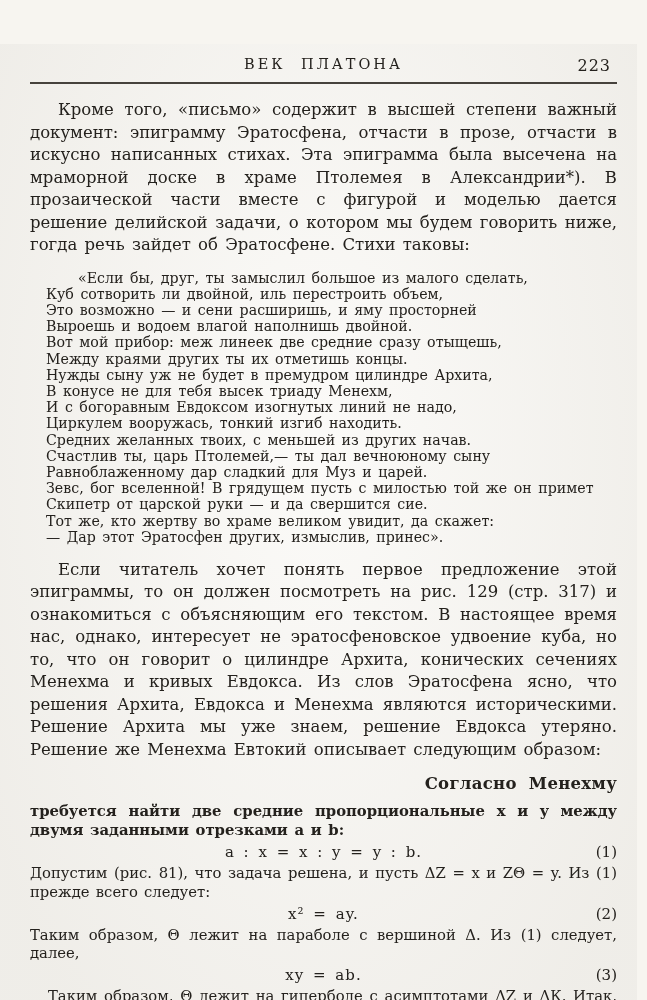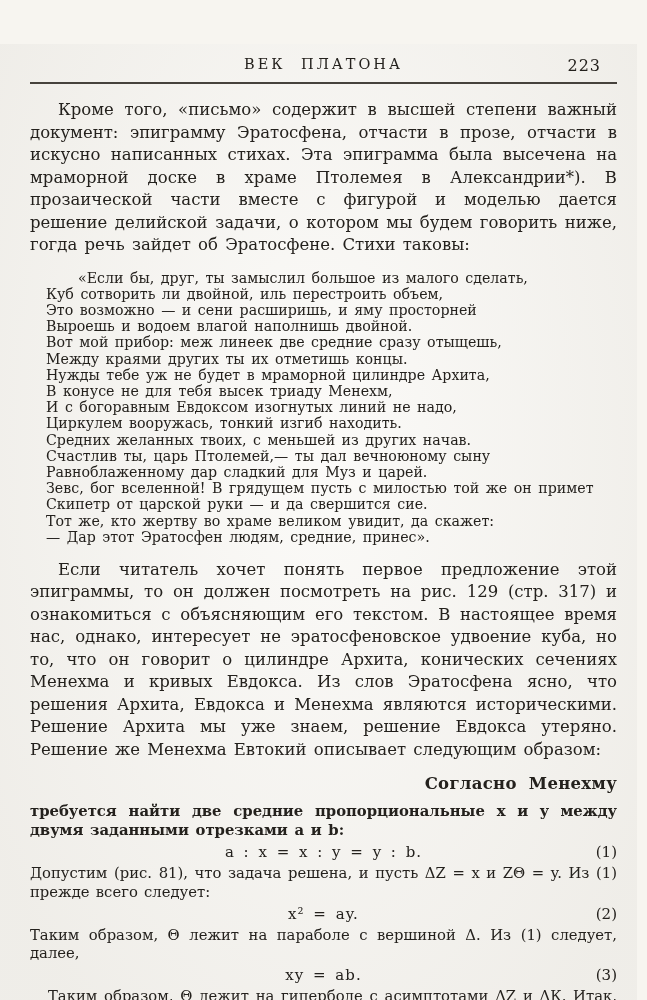--- a/index.html
+++ b/index.html
@@ -25,21 +25,21 @@
     height: 22px;
     font-size: 14.5px;
   }
   .running-title {
     position: absolute; left: 0; right: 0;
     text-align: center;
     letter-spacing: 3px;
     word-spacing: 8px;
   }
   .page-number {
-    position: absolute; right: 16px; top: 0;
+    position: absolute; right: 6px; top: 0;
     font-size: 16px;
     letter-spacing: 1px;
   }
   .header-rule {
     border: 0;
     border-top: 2px solid #46423c;
     margin: 4px 0 0 0;
   }
   
   .para {
@@ -112,31 +112,31 @@
 
   <p class="para indent para-intro">Кроме того, «письмо» содержит в высшей степени важный документ: эпиграмму Эратосфена, отчасти в прозе, отчасти в искусно написанных стихах. Эта эпиграмма была высечена на мраморной доске в храме Птолемея в Александрии*). В прозаической части вместе с фигурой и моделью дается решение делийской задачи, о котором мы будем говорить ниже, гогда речь зайдет об Эратосфене. Стихи таковы:</p>
 
   <div class="poem">
     <div class="poem-line first">«Если бы, друг, ты замыслил большое из малого сделать,</div>
     <div class="poem-line">Куб сотворить ли двойной, иль перестроить объем,</div>
     <div class="poem-line">Это возможно — и сени расширишь, и яму просторней</div>
     <div class="poem-line">Выроешь и водоем влагой наполнишь двойной.</div>
     <div class="poem-line">Вот мой прибор: меж линеек две средние сразу отыщешь,</div>
     <div class="poem-line">Между краями других ты их отметишь концы.</div>
-    <div class="poem-line">Нужды тебе уж не будет в мраморной цилиндре Архита,</div>
+    <div class="poem-line">Нужды сыну уж не будет в премудром цилиндре Архита,</div>
     <div class="poem-line">В конусе не для тебя высек триаду Менехм,</div>
     <div class="poem-line">И с богоравным Евдоксом изогнутых линий не надо,</div>
     <div class="poem-line">Циркулем вооружась, тонкий изгиб находить.</div>
     <div class="poem-line">Средних желанных твоих, с меньшей из других начав.</div>
     <div class="poem-line">Счастлив ты, царь Птолемей,— ты дал вечноюному сыну</div>
     <div class="poem-line">Равноблаженному дар сладкий для Муз и царей.</div>
     <div class="poem-line">Зевс, бог вселенной! В грядущем пусть с милостью той же он примет</div>
     <div class="poem-line">Скипетр от царской руки — и да свершится сие.</div>
     <div class="poem-line">Тот же, кто жертву во храме великом увидит, да скажет:</div>
-    <div class="poem-line">— Дар этот Эратосфен людям, средние, принес».</div>
+    <div class="poem-line">— Дар этот Эратосфен других, измыслив, принес».</div>
   </div>
 
   <p class="para indent para-discussion">Если читатель хочет понять первое предложение этой эпиграммы, то он должен посмотреть на рис. 129 (стр. 317) и ознакомиться с объясняющим его текстом. В настоящее время нас, однако, интересует не эратосфеновское удвоение куба, но то, что он говорит о цилиндре Архита, конических сечениях Менехма и кривых Евдокса. Из слов Эратосфена ясно, что решения Архита, Евдокса и Менехма являются историческими. Решение Архита мы уже знаем, решение Евдокса утеряно. Решение же Менехма Евтокий описывает следующим образом:</p>
 
   <div class="section-heading">Согласно Менехму</div>
 
   <div class="math">
     <p class="mpara math-intro">требуется найти две средние пропорциональные x и y между двумя заданными отрезками a и b:</p>
 
     <div class="eq-row">

